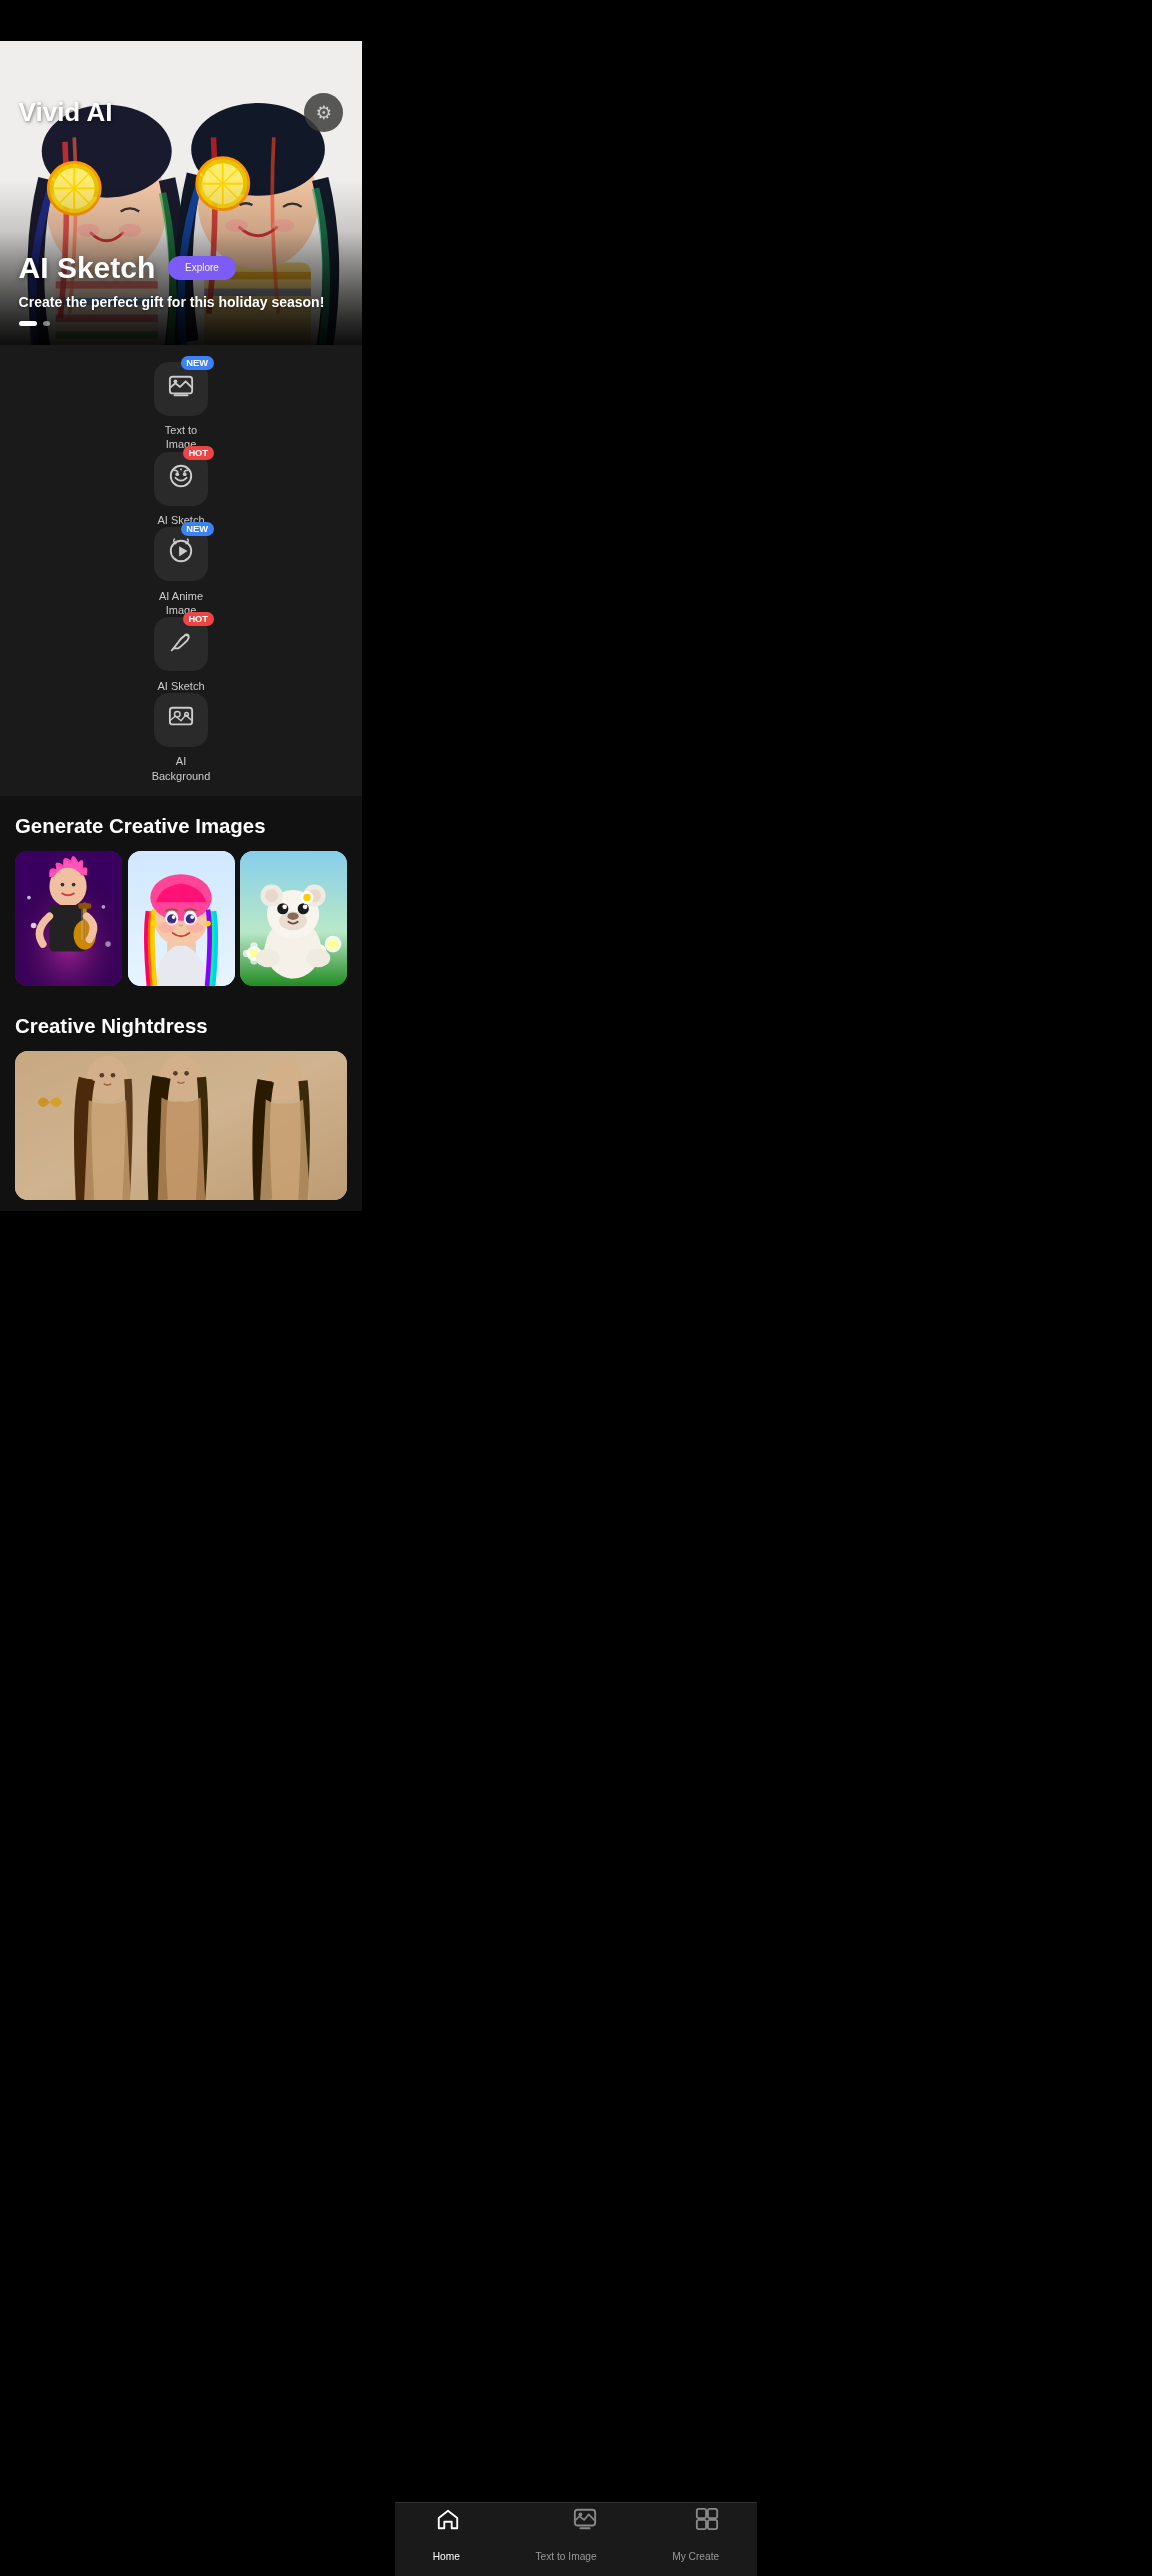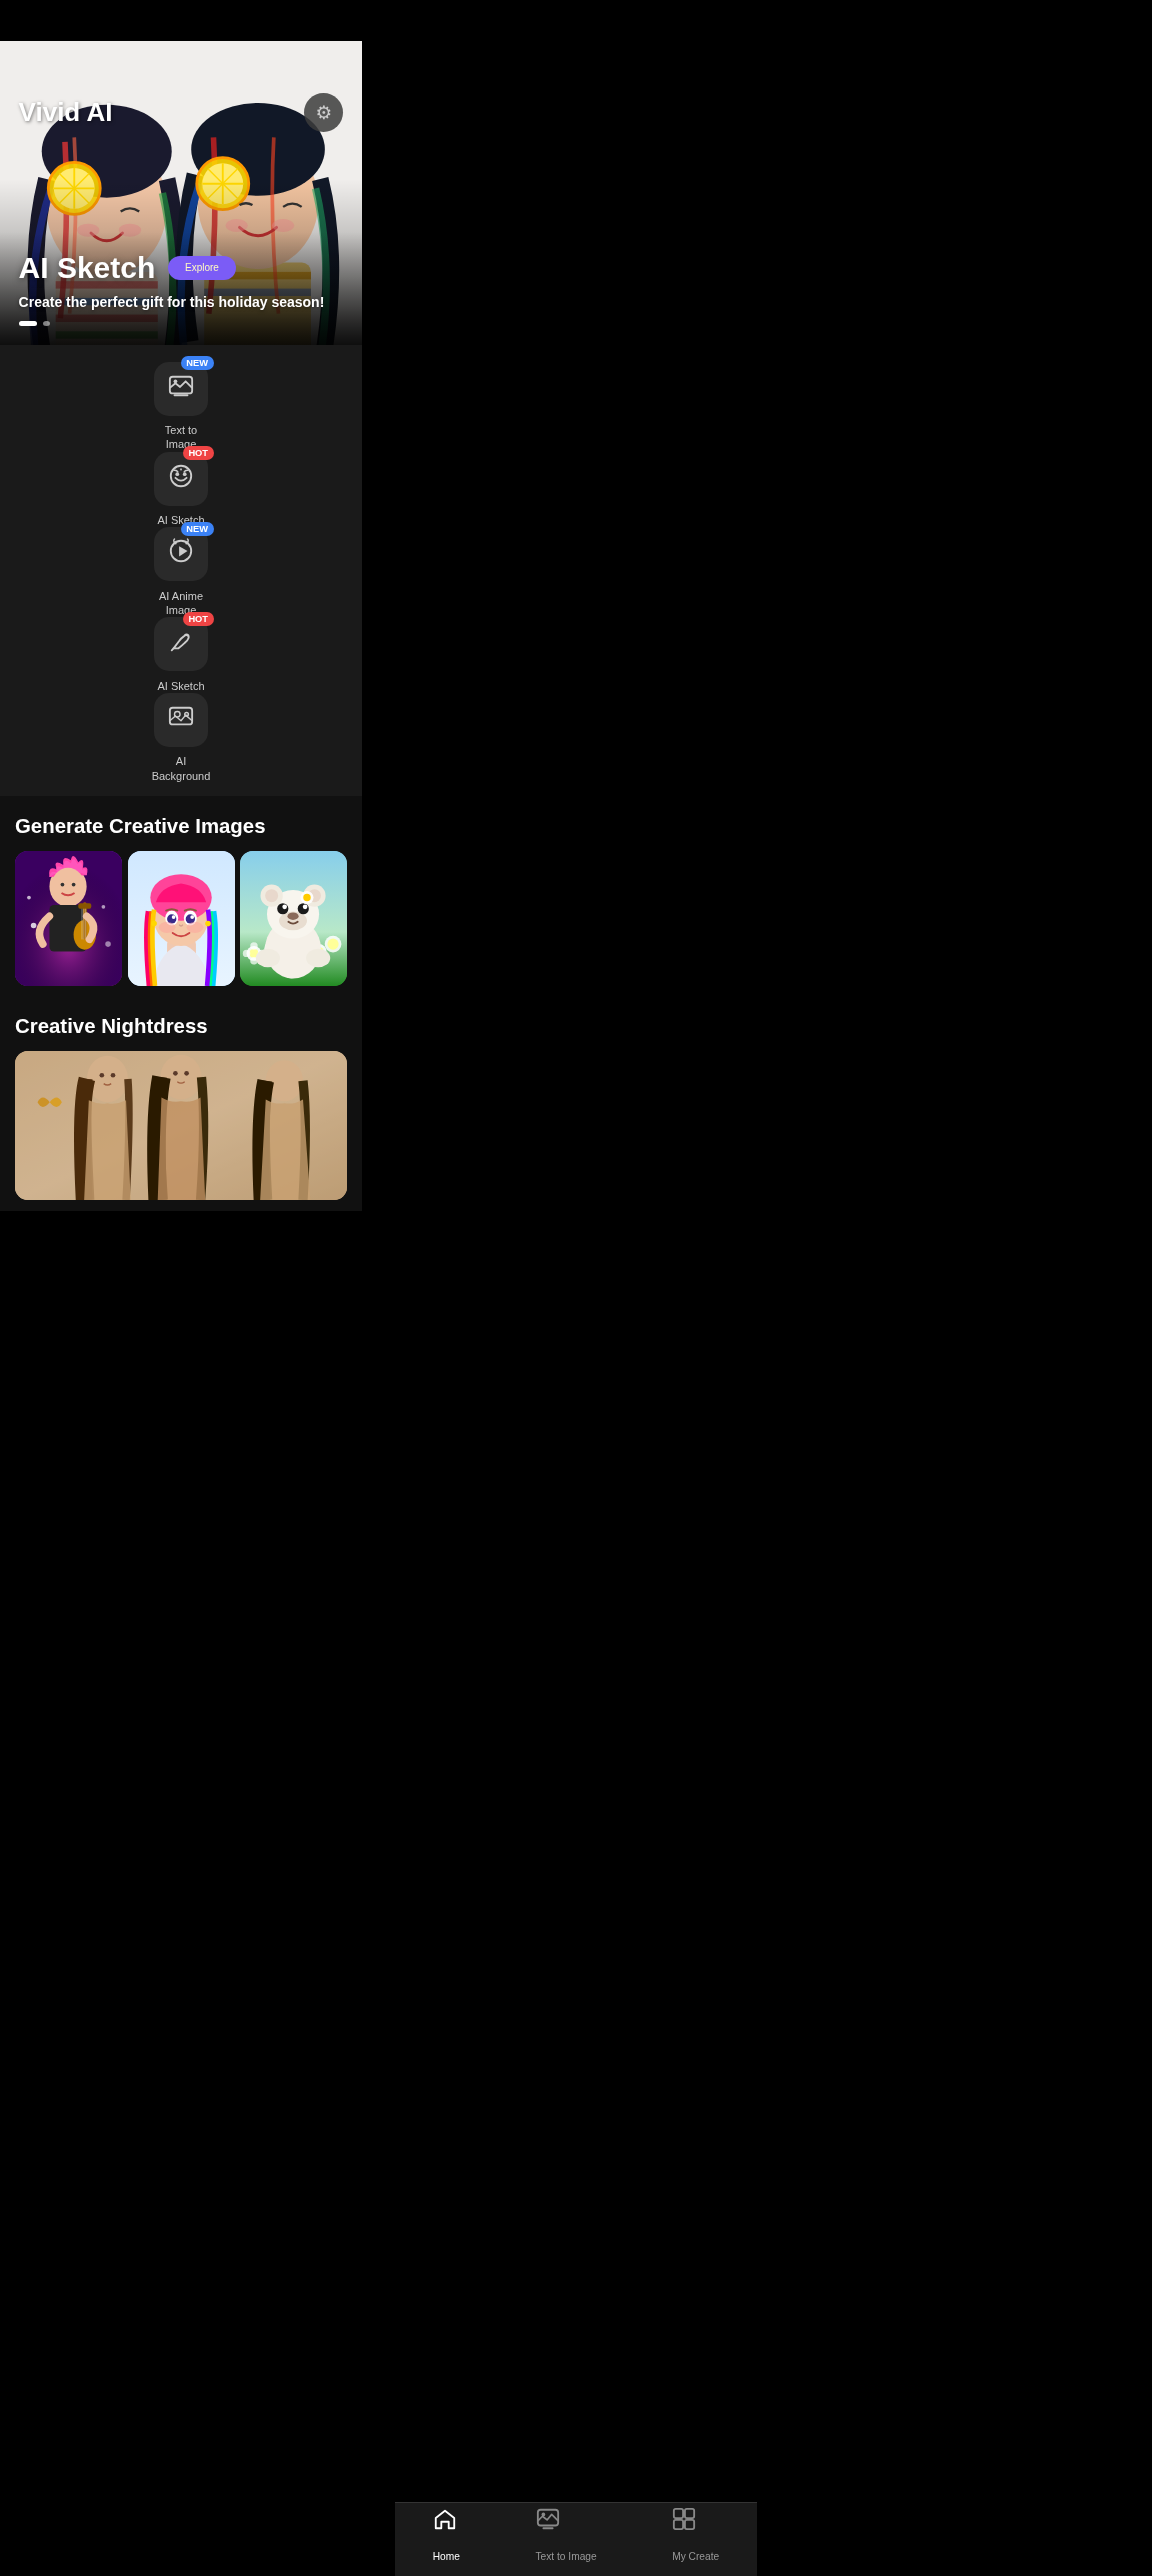--- a/index.html
+++ b/index.html
@@ -243,21 +243,21 @@
       border-top: 0.9px solid #333;
       display: flex;
       align-items: center;
       justify-content: space-around;
       padding-bottom: 9.3px;
       z-index: 100;
     }
     .nav-item {
       display: flex;
       flex-direction: column;
-      align-items: flex-start;
+      align-items: flex-end;
       gap: 14px;
       cursor: pointer;
       padding: 0 18.6px;
     }
     .nav-icon {
       font-size: 22px;
       color: #999;
     }
     .nav-icon.active {
       color: #fff;

